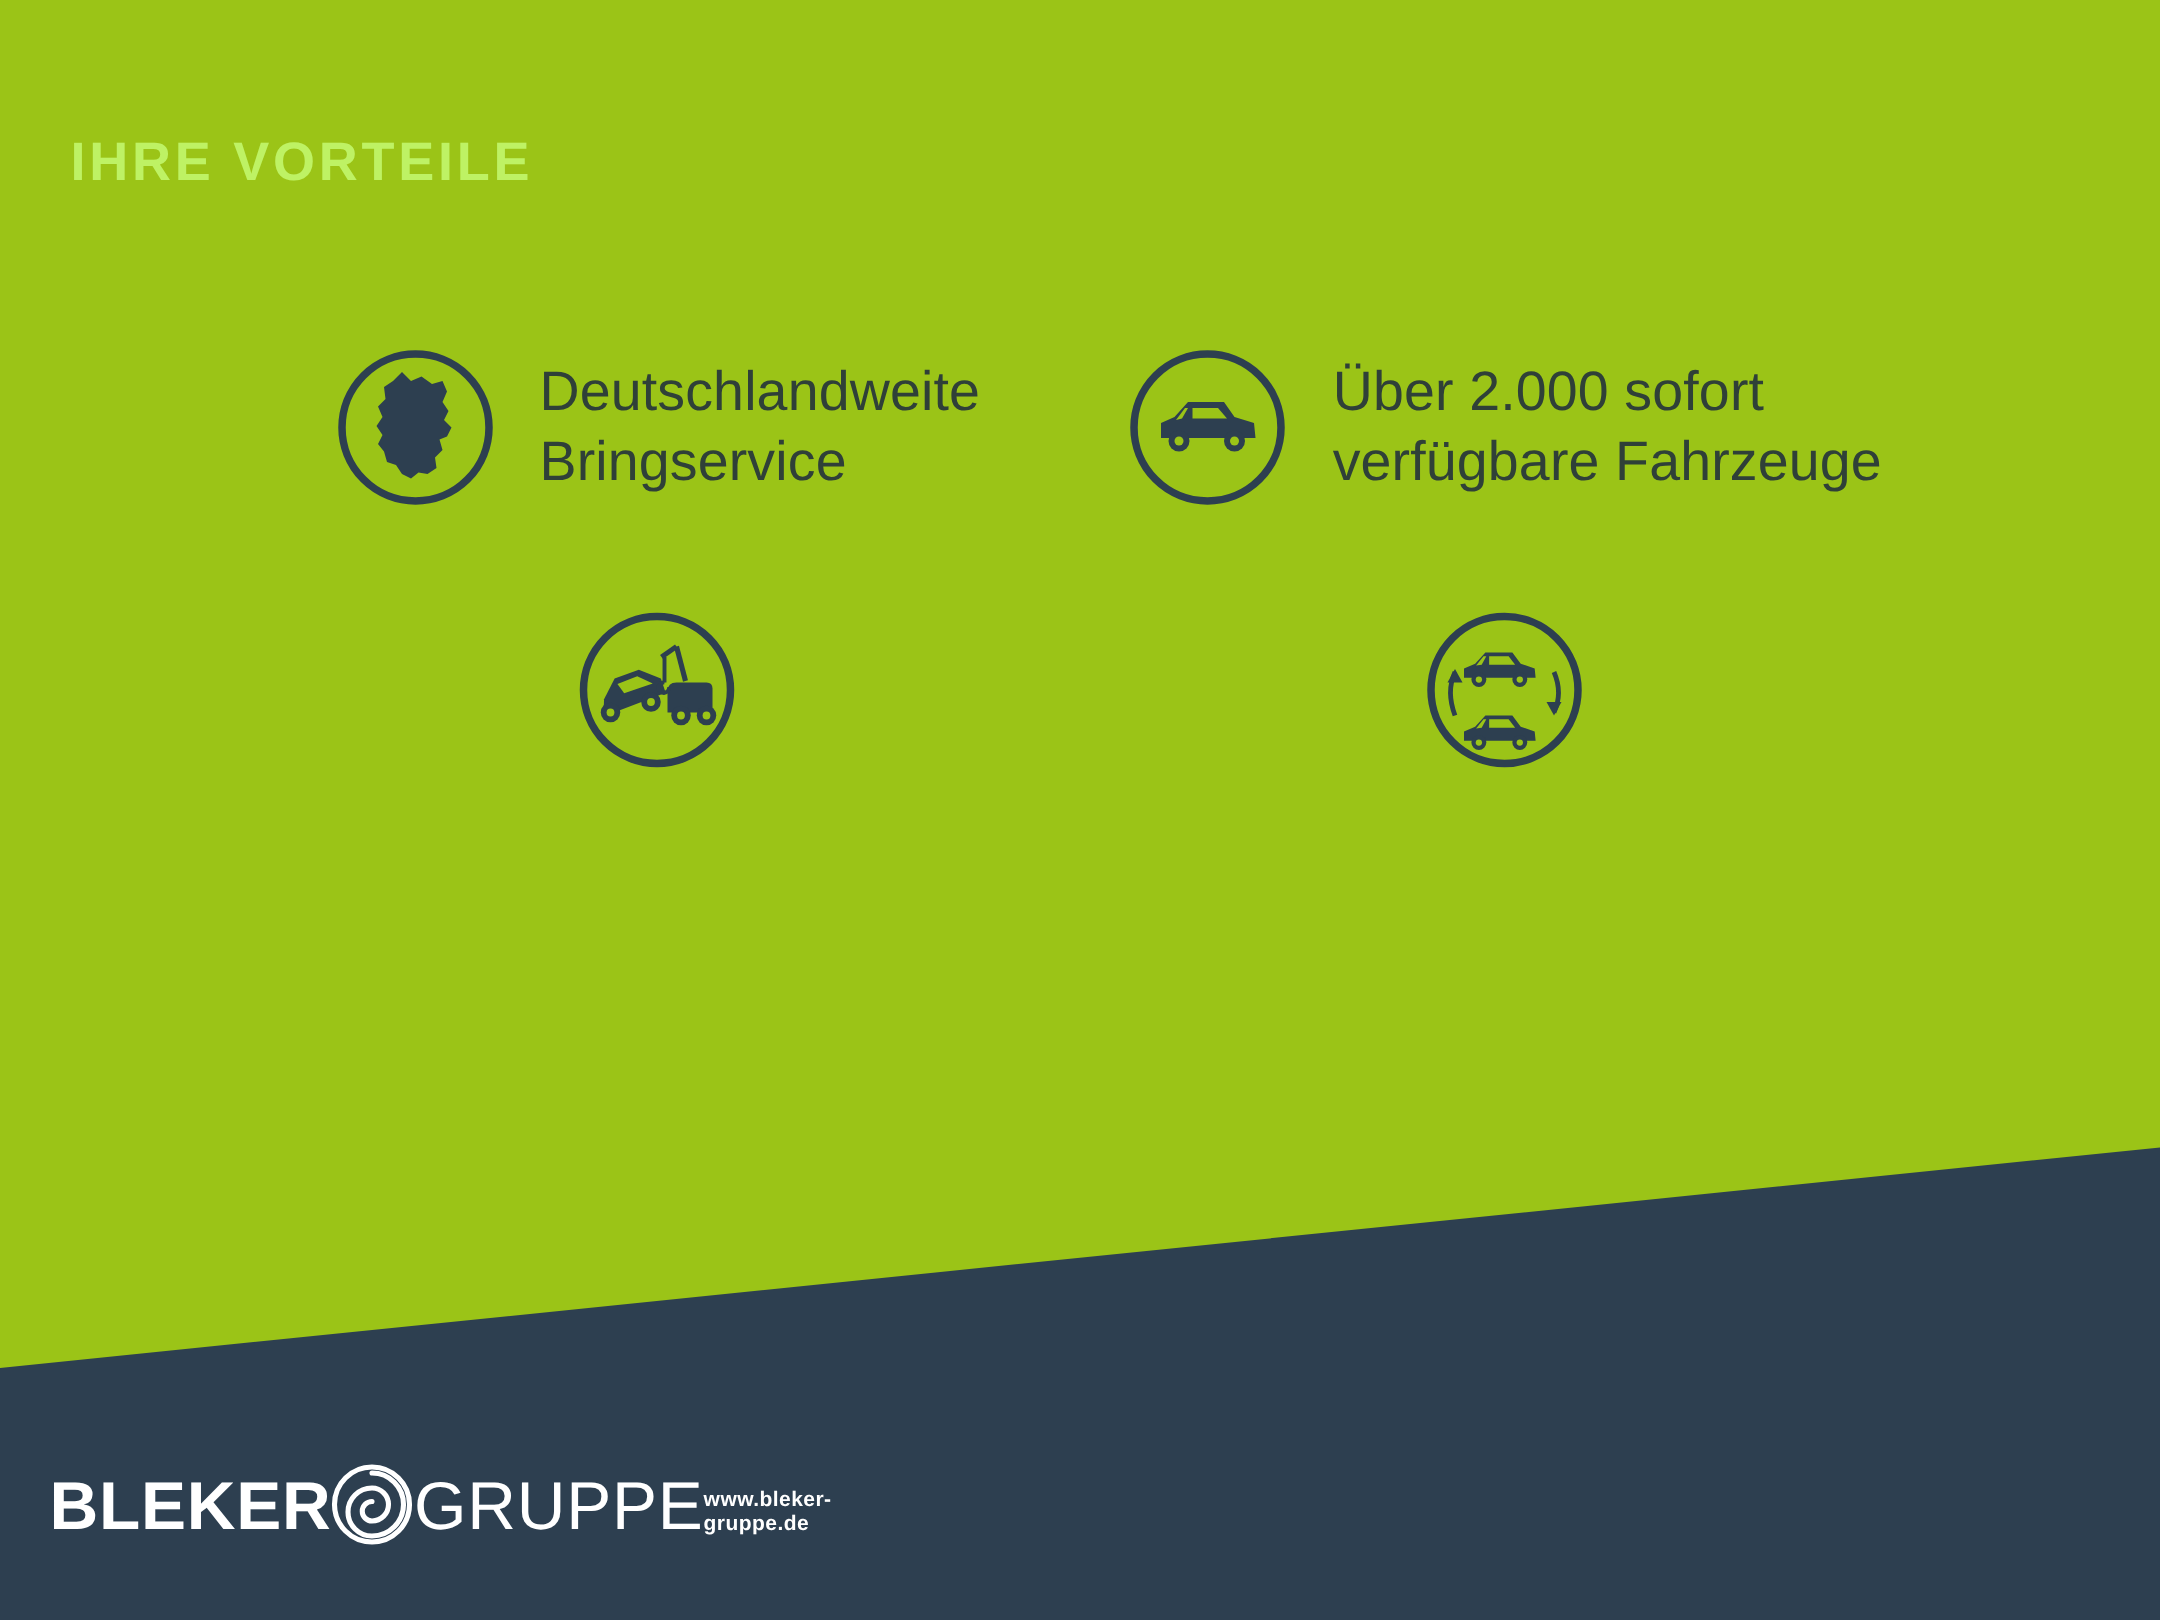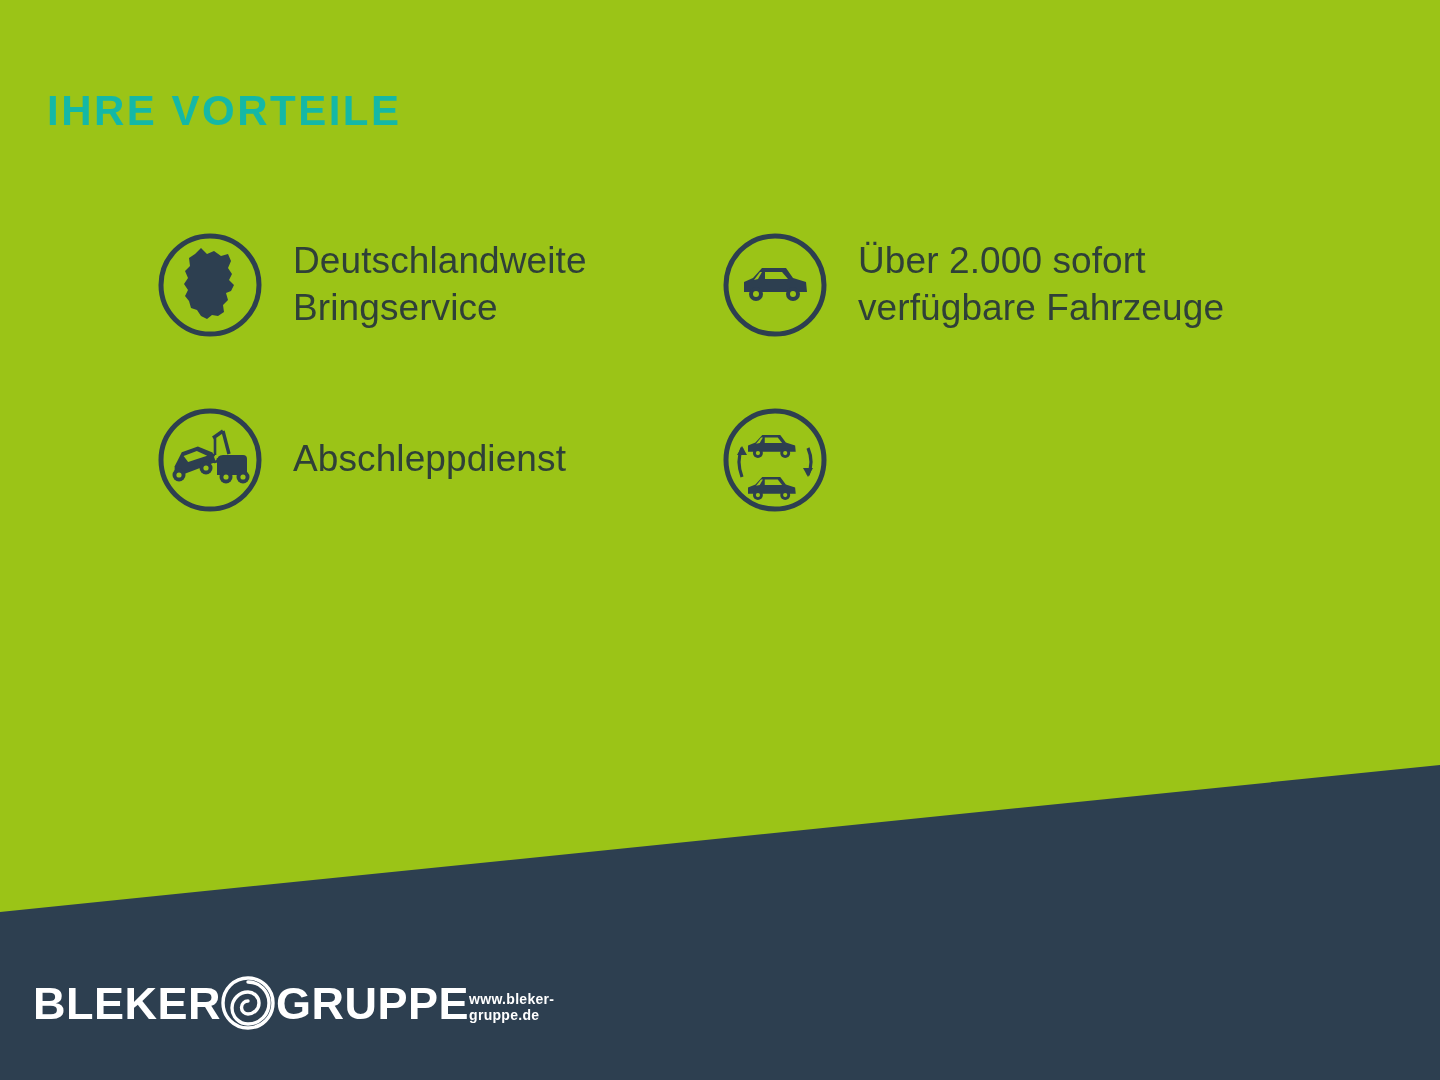--- a/index.html
+++ b/index.html
@@ -26,43 +26,44 @@
     height: 1080px;
     background: #9bc417;
     clip-path: polygon(0 0, 1440px 0, 1440px 765px, 0 912px);
     -webkit-clip-path: polygon(0 0, 1440px 0, 1440px 765px, 0 912px);
   }
   
   #page-title {
     position: absolute;
     left: 47px;
     top: 90px;
-    font-size: 42px;
+    font-size: 36px;
     font-weight: 700;
     letter-spacing: 2.5px;
-    color: #14b8a6;
+    color: #bef264;
     line-height: 1;
     white-space: nowrap;
   }
   
   #benefits {
     position: absolute;
     left: 155px;
     top: 228px;
     width: 1230px;
     display: grid;
     grid-template-columns: 565px 565px;
     grid-template-rows: 175px 175px 175px;
     column-gap: 0px;
     row-gap: 0px;
   }
   .benefit {
     display: flex;
     align-items: flex-start;
     gap: 28px;
+    justify-content: center;
   }
   .benefit-icon {
     flex: 0 0 auto;
     width: 110px;
     height: 110px;
     margin-top: 2px;
   }
   .benefit-icon svg {
     display: block;
     width: 110px;
@@ -102,21 +103,21 @@
   }
   #logo-mark {
     width: 62px;
     height: 62px;
     margin: 0 -3px 0 -4px;
   }
   #logo-mark svg { display: block; }
   #logo-gruppe {
     color: #ffffff;
     font-size: 45px;
-    font-weight: 700;
+    font-weight: 400;
     letter-spacing: 0.5px;
     line-height: 1;
   }
   #logo-url {
     color: #ffffff;
     font-size: 14px;
     font-weight: 700;
     letter-spacing: 0.3px;
     margin-top: 8px;
   }
@@ -184,23 +185,20 @@
           <circle cx="71" cy="72" r="6.5" fill="#2d3f50"></circle>
           <circle cx="71" cy="72" r="2.6" fill="#9bc417"></circle>
           <circle cx="88" cy="72" r="6.5" fill="#2d3f50"></circle>
           <circle cx="88" cy="72" r="2.6" fill="#9bc417"></circle>
 
           <path d="M74 49 L68 26" stroke="#2d3f50" stroke-width="3.4" fill="none"></path>
           <path d="M68 26 L58 33" stroke="#2d3f50" stroke-width="3.4" fill="none"></path>
           <path d="M60 33 L60 50" stroke="#2d3f50" stroke-width="2.6" fill="none"></path>
           <path d="M60 50 a3.5 3.5 0 1 0 3 3" stroke="#2d3f50" stroke-width="2.6" fill="none"></path>
         </svg>
-      </div>
-      <div class="benefit-label">
-        <span>Abschleppdienst</span>
       </div>
     </div>
 
     <div class="benefit single">
       <div class="benefit-icon">
         <svg viewBox="0 0 110 110" xmlns="http://www.w3.org/2000/svg">
           <circle cx="55" cy="55" r="49" fill="none" stroke="#2d3f50" stroke-width="5"></circle>
 
           <g transform="translate(28,22) scale(0.62)">
             <path d="M0 40 L0 30 L12 25 L23 13 L52 13 L61 25 L76 30 L77 40 Z" fill="#2d3f50"></path>

